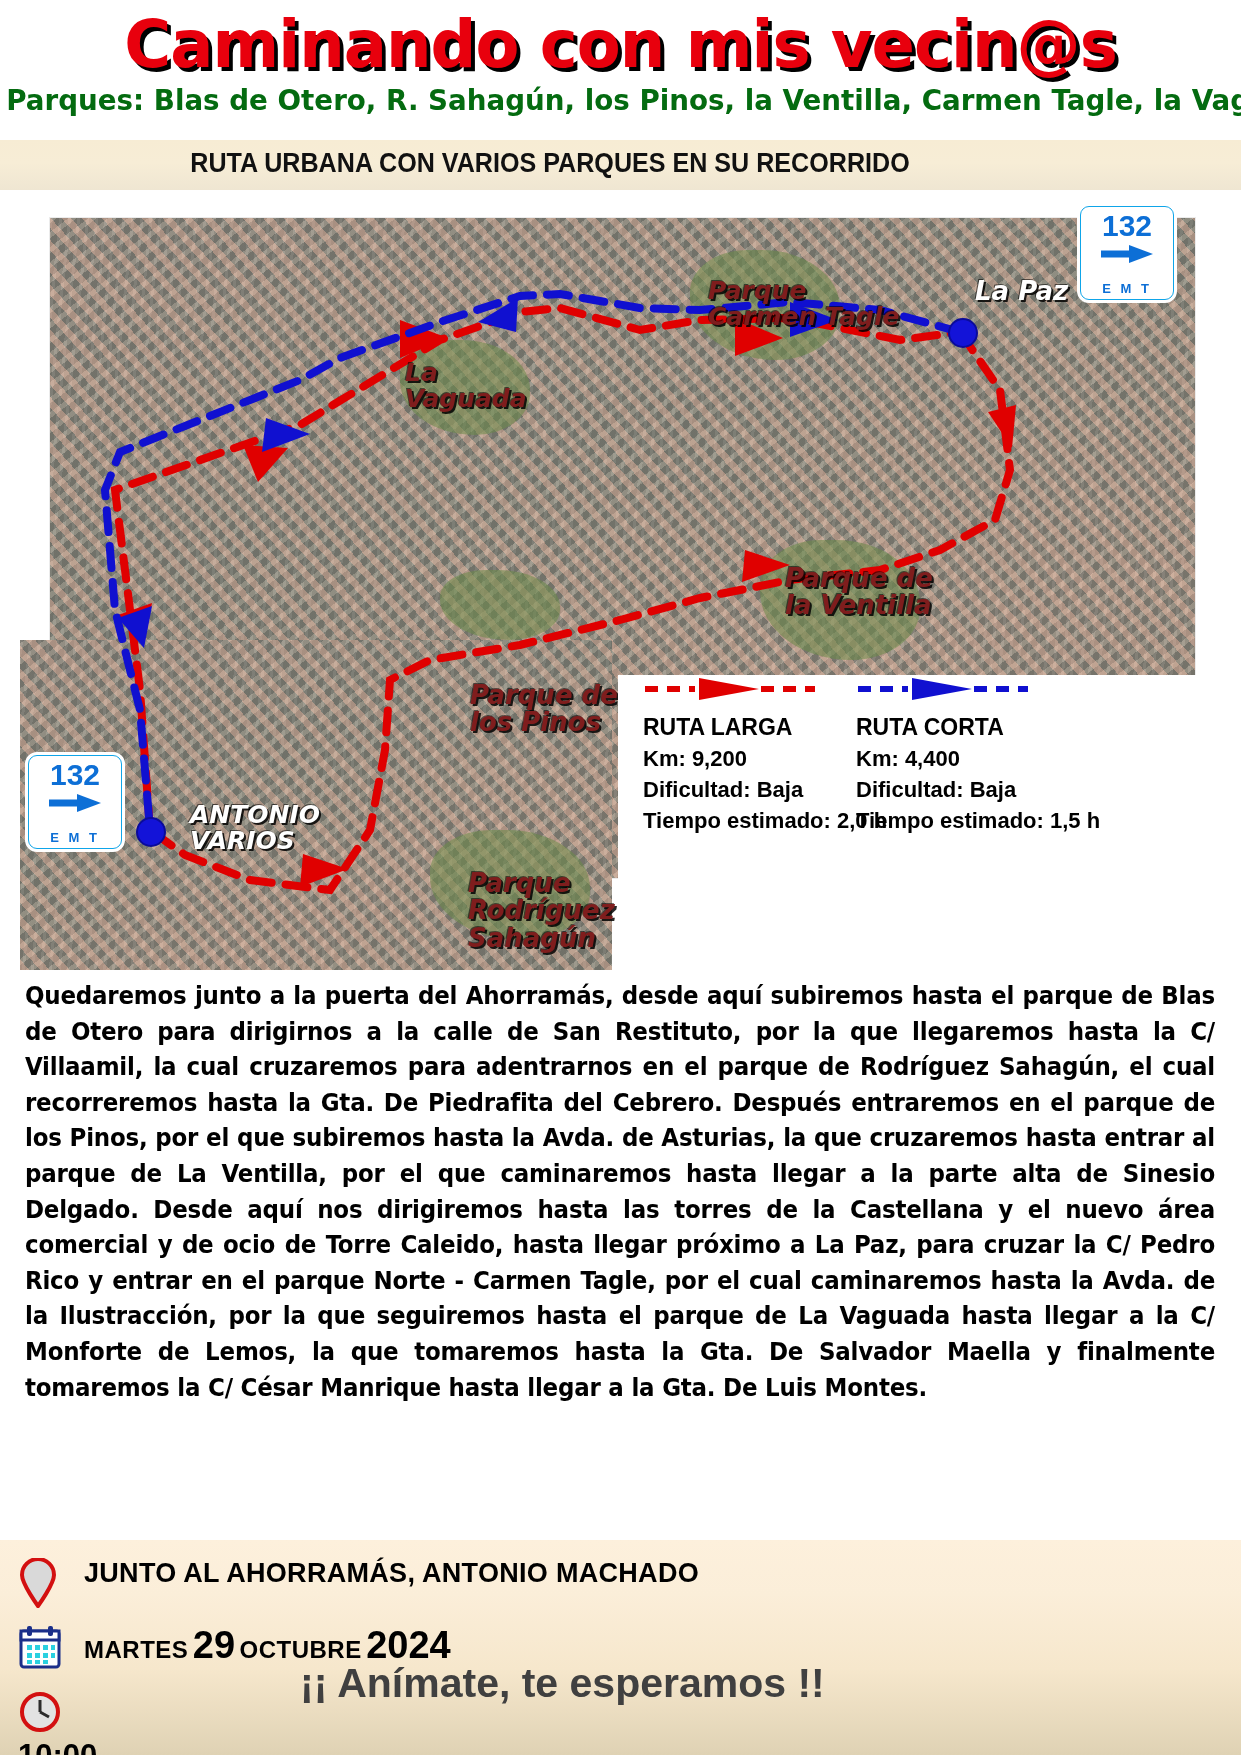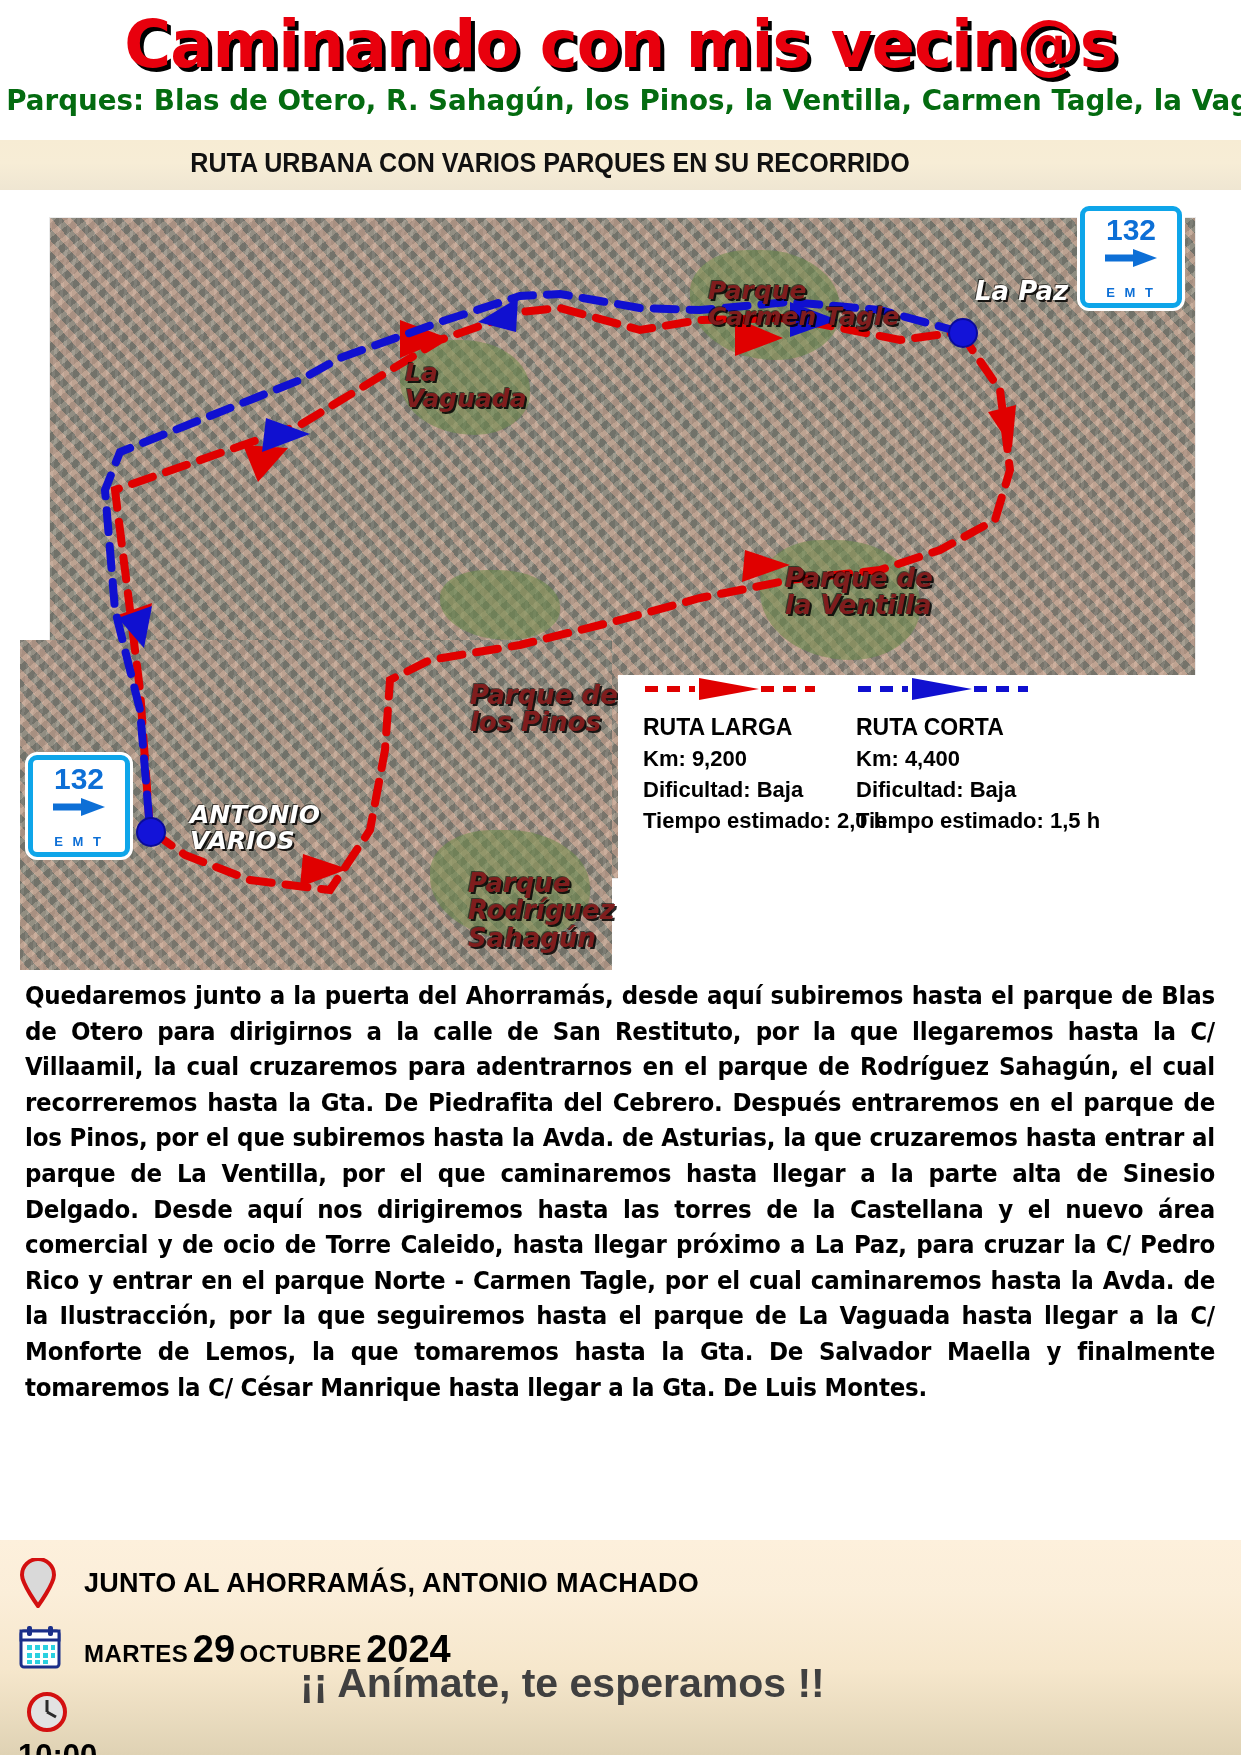--- a/index.html
+++ b/index.html
@@ -119,21 +119,21 @@
   }
   .map-label.white {
     color: #ffffff;
   }
 
   
   .bus-sign {
     position: absolute;
     width: 92px; height: 92px;
     background: #ffffff;
-    border: 5px solid #0ea5e9;
+    border: 1px solid #0ea5e9;
     border-radius: 9px;
     box-shadow: 0 0 0 3px #ffffff;
   }
   .bus-sign .num {
     position: absolute;
     left: 0; top: 2px;
     width: 100%;
     text-align: center;
     font-family: "Liberation Sans", sans-serif;
     font-weight: bold;
@@ -238,21 +238,21 @@
     position: absolute;
     left: 0; top: 1540px;
     width: 1241px;
     height: 215px;
     background: linear-gradient(to bottom, #fdf0dc 0%, #fbeed9 25%, #f6e7cc 60%, #dfd2b4 100%);
   }
   .footer-row {
     position: absolute;
     left: 18px;
     display: flex;
-    align-items: center;
+    align-items: flex-start;
   }
   #row-place { top: 18px; }
   #row-date  { top: 84px; }
   #row-time  { top: 150px; flex-direction: column; }
 
   .footer-icon {
     width: 44px; height: 50px;
     flex: 0 0 44px;
     margin-right: 22px;
     position: relative;

